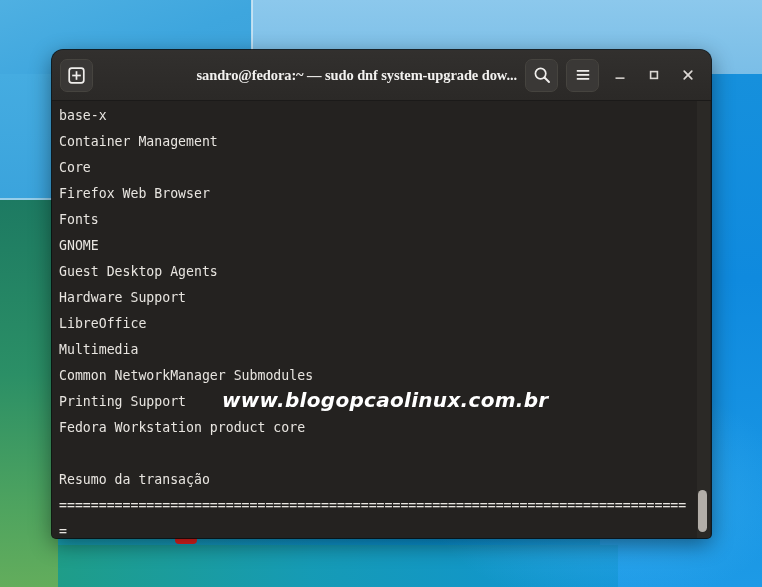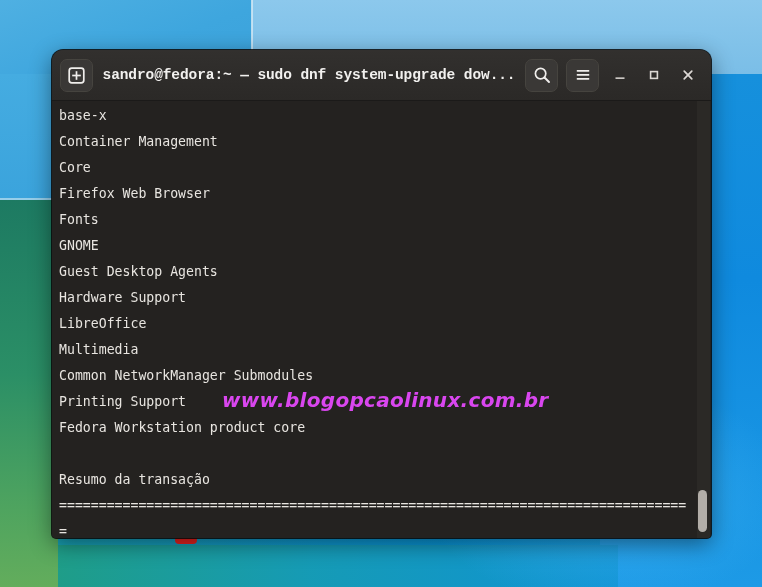--- a/index.html
+++ b/index.html
@@ -125,25 +125,25 @@
     display: flex;
     align-items: center;
     justify-content: center;
     flex: 0 0 auto;
     cursor: pointer;
   }
   .tb-btn svg { display: block; }
 
   .title-text {
     flex: 1 1 auto;
-    text-align: center;
+    text-align: right;
     color: #f2f1ef;
     font-size: 14.5px;
     font-weight: bold;
-    font-family: Liberation Mono, monospace;
+    font-family: Liberation Serif, serif;
     white-space: nowrap;
     overflow: hidden;
     text-overflow: ellipsis;
     padding: 0 8px;
     letter-spacing: -0.1px;
   }
 
   .tb-right {
     display: flex;
     align-items: center;
@@ -180,21 +180,21 @@
     line-height: 26px;
     white-space: pre-wrap;
     word-break: break-all;
     letter-spacing: 0px;
   }
 
   .watermark {
     position: absolute;
     left: 170px;
     top: 287px;
-    color: #d946ef;
+    color: #ffffff;
     font-family: "DejaVu Sans", sans-serif;
     font-size: 20px;
     font-weight: bold;
     font-style: italic;
     letter-spacing: .3px;
     user-select: none;
     pointer-events: none;
   }
 
   .scrollbar-track {

